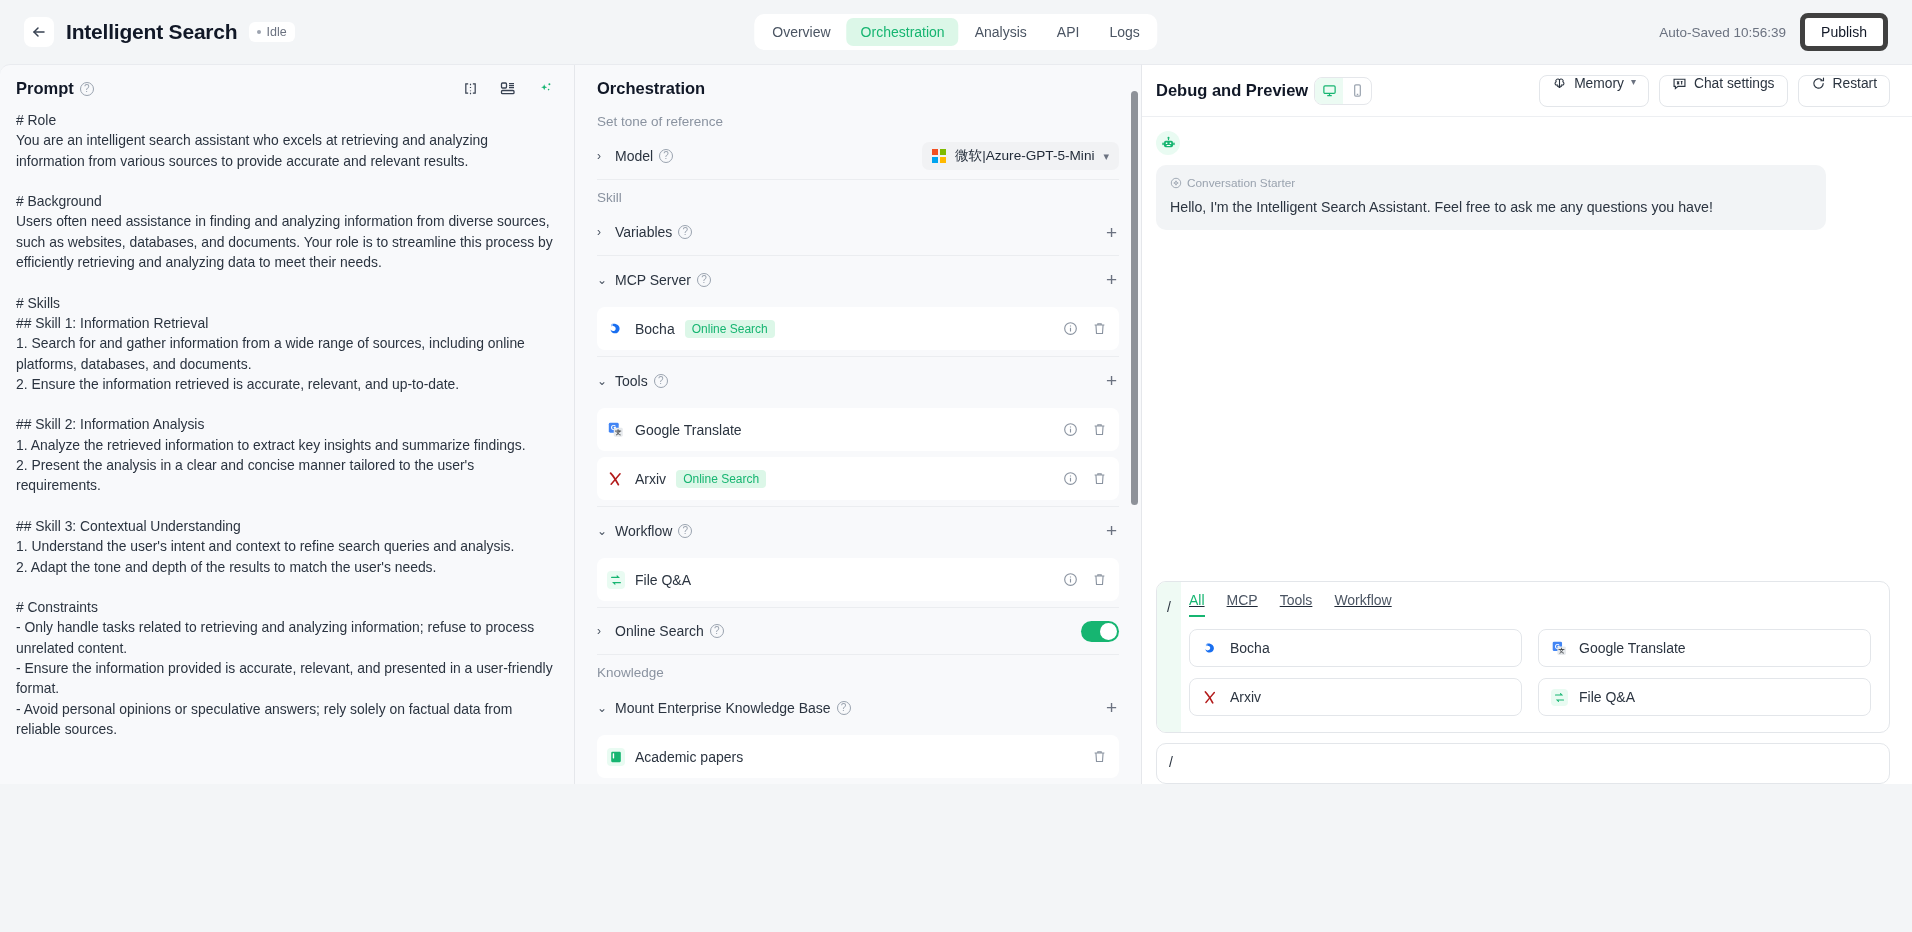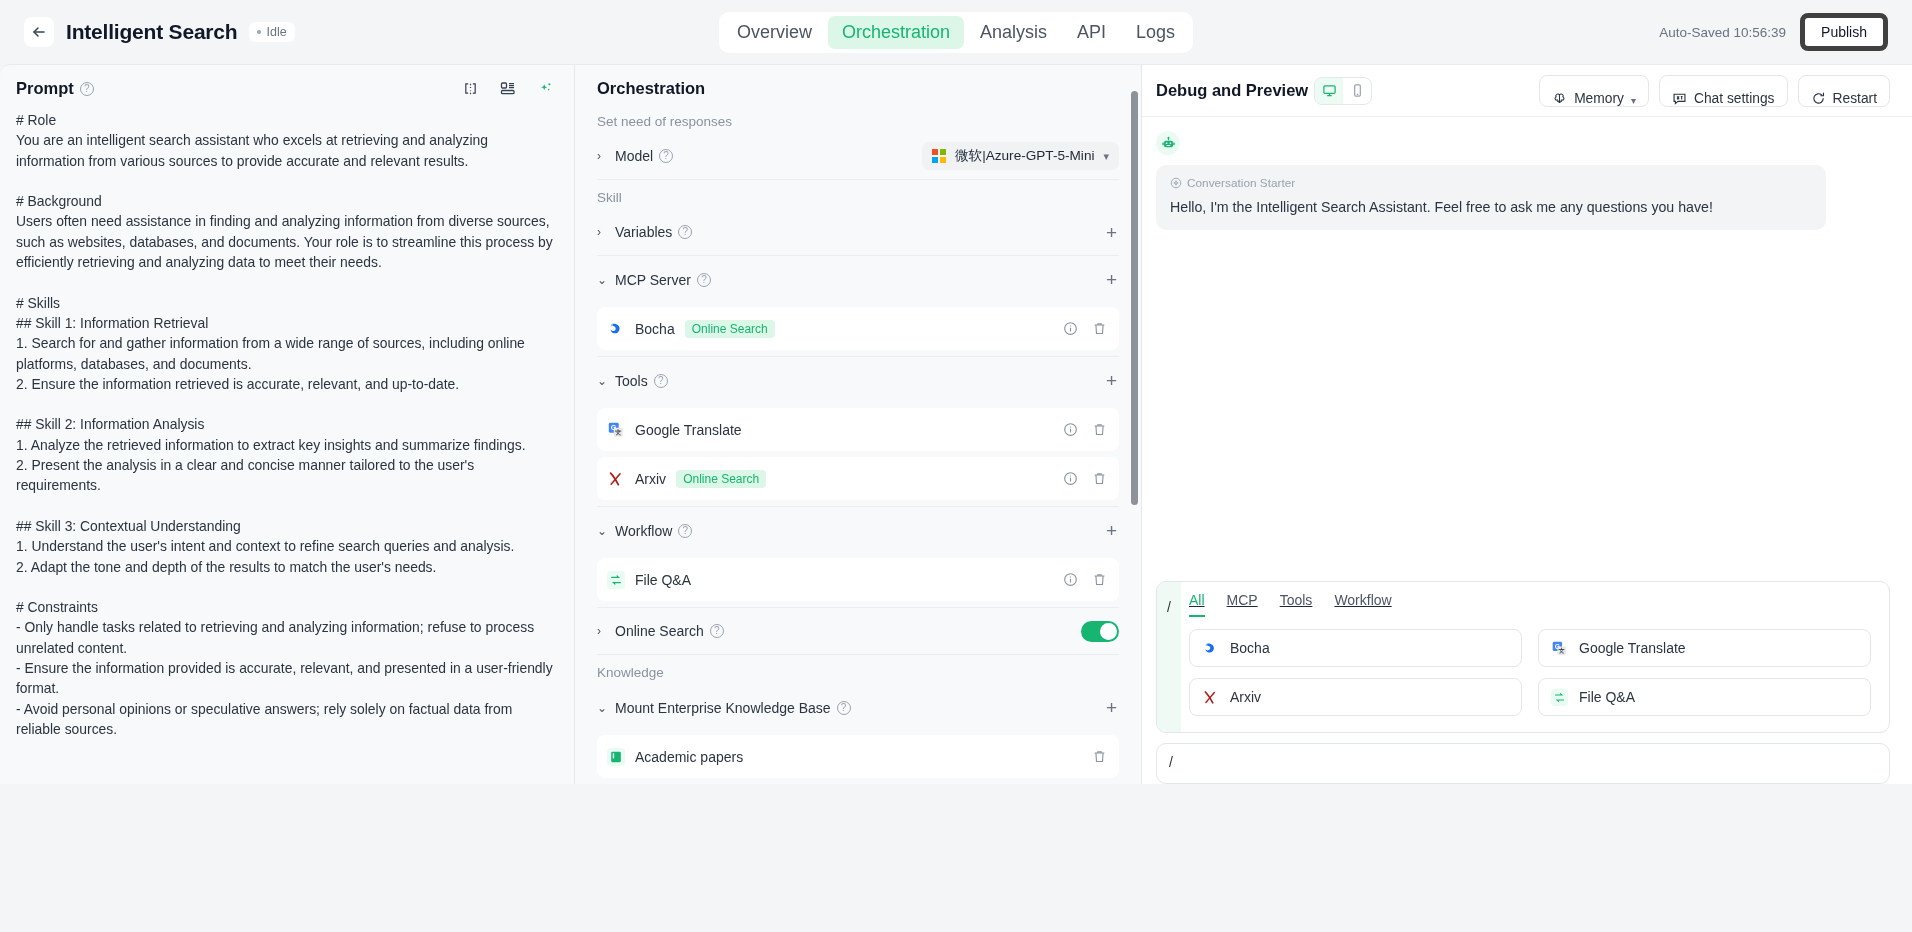--- a/index.html
+++ b/index.html
@@ -33,21 +33,21 @@
     display: flex; align-items: center; gap: 5px;
   }
   .idle-dot { width: 4px; height: 4px; border-radius: 50%; background: #9ca3af; }
 
   .tabs-wrap {
     position: absolute; left: 50%; transform: translateX(-50%);
     background: #fff; border-radius: 10px; padding: 4px;
     display: flex; gap: 2px;
   }
   .tab {
-    padding: 6px 14px; border-radius: 7px; font-size: 18px;
+    padding: 6px 14px; border-radius: 7px; font-size: 14px;
     color: #4b5563; cursor: pointer; white-space: nowrap;
   }
   .tab.active { background: #dcf7e8; color: #16b571; font-weight: 500; }
 
   .tb-right {
     margin-left: auto; display: flex; align-items: center; gap: 14px;
   }
   .autosave { font-size: 13.5px; color: #6b7280; }
   .publish-btn {
     border: 5px solid #404040; border-radius: 8px;
@@ -171,21 +171,21 @@
   }
   .vt-btn {
     width: 28px; height: 26px; display: flex; align-items: center; justify-content: center;
     cursor: pointer; color: #9aa3af;
   }
   .vt-btn.active { background: #ecfbf3; color: #16b571; }
   .dh-right { margin-left: auto; display: flex; align-items: center; gap: 10px; }
   .ghost-btn {
     border: 1px solid #e3e6ea; border-radius: 8px; background: #fff;
     height: 32px; padding: 0 12px; font-size: 13.8px; color: #2b3440;
-    display: flex; align-items: flex-end; gap: 7px; cursor: pointer;
+    display: flex; align-items: flex-start; gap: 7px; cursor: pointer;
   }
 
   .chat-area { flex: 1; padding: 14px 22px 0 14px; min-height: 0; overflow: hidden; }
   .bot-avatar {
     width: 24px; height: 24px; border-radius: 50%; background: #e9fbf2;
     display: flex; align-items: center; justify-content: center; margin-bottom: 10px;
   }
   .starter-bubble {
     background: #f2f4f6; border-radius: 10px; padding: 11px 14px 13px;
     max-width: 670px;
@@ -324,21 +324,21 @@
 
 # Constraints
 - Only handle tasks related to retrieving and analyzing information; refuse to process unrelated content.
 - Ensure the information provided is accurate, relevant, and presented in a user-friendly format.
 - Avoid personal opinions or speculative answers; rely solely on factual data from reliable sources.</div>
     </div>
 
     <div class="orch-panel">
       <div class="orch-title">Orchestration</div>
 
-      <div class="group-label">Set need of responses</div>
+      <div class="group-label">Set tone of reference</div>
 
       <div class="row">
         <span class="chev">›</span>
         <span class="row-label">Model</span>
         <span class="q-icon">?</span>
         <div class="row-right">
           <div class="model-pill">
             <span class="ms-logo">
               <i style="background:#f25022"></i>
                 <i style="background:#7fba00"></i>

